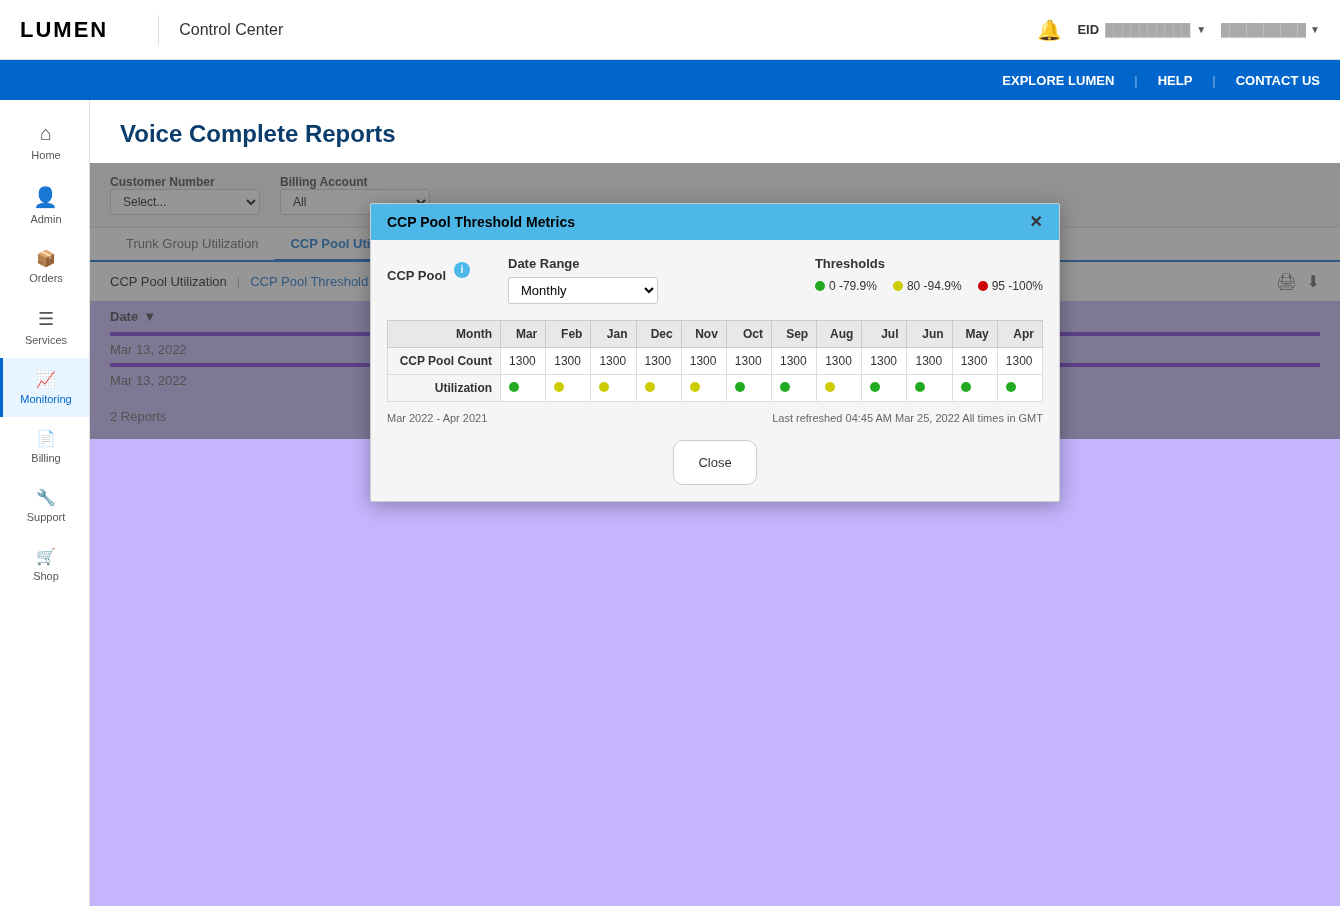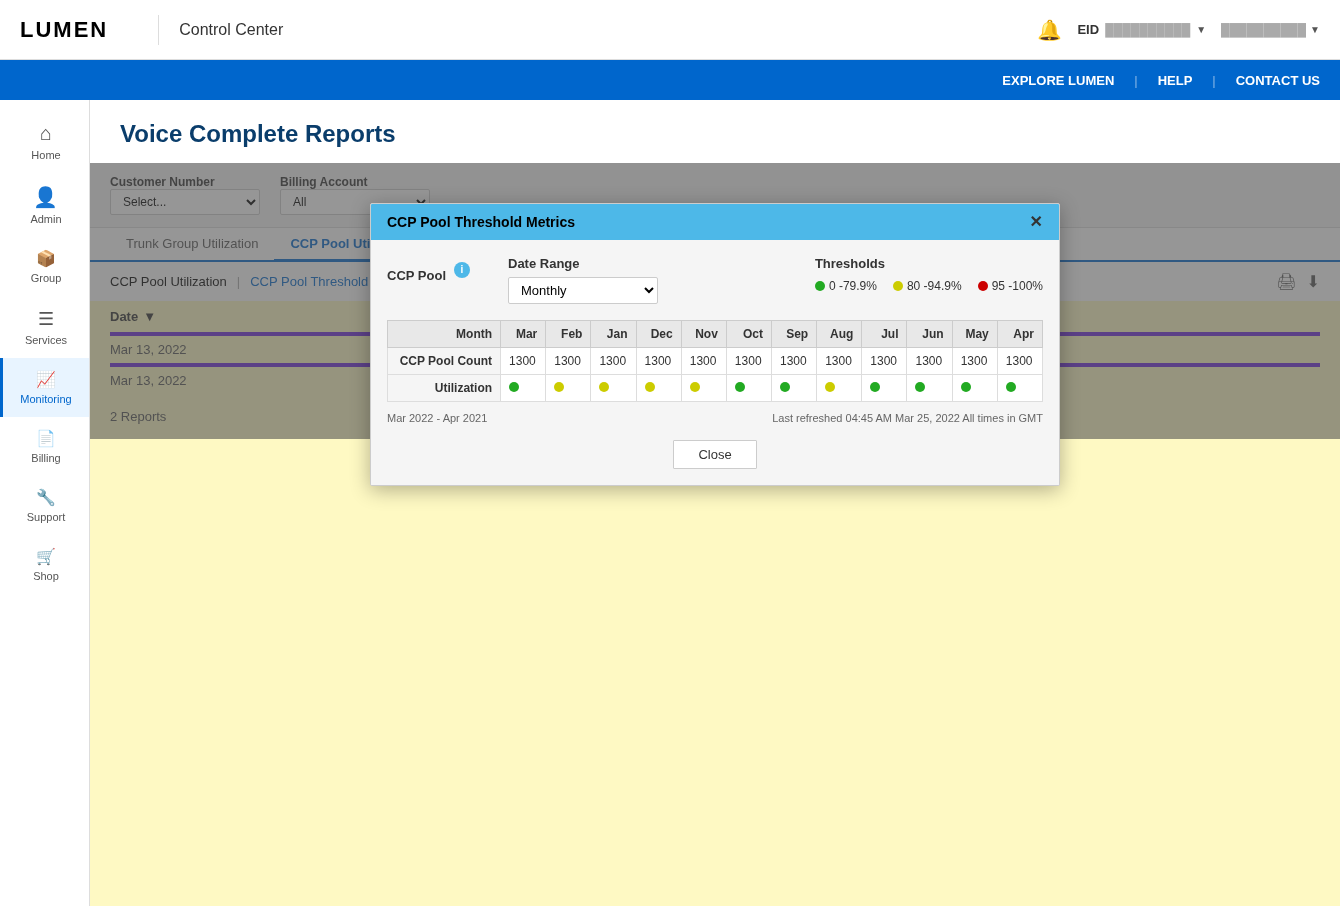--- a/index.html
+++ b/index.html
@@ -39,21 +39,21 @@
     }
     .sidebar-item {
       width: 100%; display: flex; flex-direction: column; align-items: center;
       padding: 12px 5px; cursor: pointer; color: #555; font-size: 11px; gap: 4px;
       border-left: 3px solid transparent;
     }
     .sidebar-item.active { background: #e8f4ff; border-left: 3px solid #0066cc; color: #0066cc; }
     .sidebar-icon { font-size: 20px; }
 
     
-    .content { flex: 1; background: #fef9c3; overflow: auto; position: relative; }
+    .content { flex: 1; background: #c4b5fd; overflow: auto; position: relative; }
     .page-title-bar { padding: 20px 30px 15px; background: #fff; }
     .page-title { font-size: 24px; font-weight: bold; color: #0a3d6b; }
 
     
     .bg-content { position: relative; }
     .bg-overlay {
       position: absolute; top: 0; left: 0; right: 0; bottom: 0;
       background: rgba(80,80,80,0.6); z-index: 10;
     }
 
@@ -153,22 +153,22 @@
       border: 1px solid #ddd; padding: 6px 8px; text-align: left; color: #333;
     }
     .modal-table td.row-label { text-align: right; font-weight: bold; background: #f5f5f5; }
 
     .modal-footer-row {
       display: flex; justify-content: space-between; align-items: center;
       margin-top: 10px; font-size: 11px; color: #666;
     }
     .modal-close-btn-row { display: flex; justify-content: center; margin-top: 16px; }
     .close-btn {
-      padding: 6px 24px; background: #fff; border: 1px solid #ccc;
-      border-radius: 1px; font-size: 13px; cursor: pointer; color: #333;
+      padding: 14px 24px; background: #fff; border: 1px solid #ccc;
+      border-radius: 10px; font-size: 13px; cursor: pointer; color: #333;
     }
   </style>
 </head>
 <body>
 
 <div class="top-nav">
   <div class="logo">LUMEN</div>
   <div style="width:1px;height:30px;background:#ddd;margin:0 20px;"></div>
   <div class="control-center-title">Control Center</div>
   <div class="top-nav-right">
@@ -199,21 +199,21 @@
     <div class="sidebar-item">
       <span class="sidebar-icon">⌂</span>
       <span>Home</span>
     </div>
     <div class="sidebar-item">
       <span class="sidebar-icon">👤</span>
       <span>Admin</span>
     </div>
     <div class="sidebar-item">
       <span class="sidebar-icon" style="font-size:16px;">📦</span>
-      <span>Group</span>
+      <span>Orders</span>
     </div>
     <div class="sidebar-item">
       <span class="sidebar-icon" style="font-size:18px;">☰</span>
       <span>Services</span>
     </div>
     <div class="sidebar-item active">
       <span class="sidebar-icon" style="font-size:16px;">📈</span>
       <span>Monitoring</span>
     </div>
     <div class="sidebar-item">

